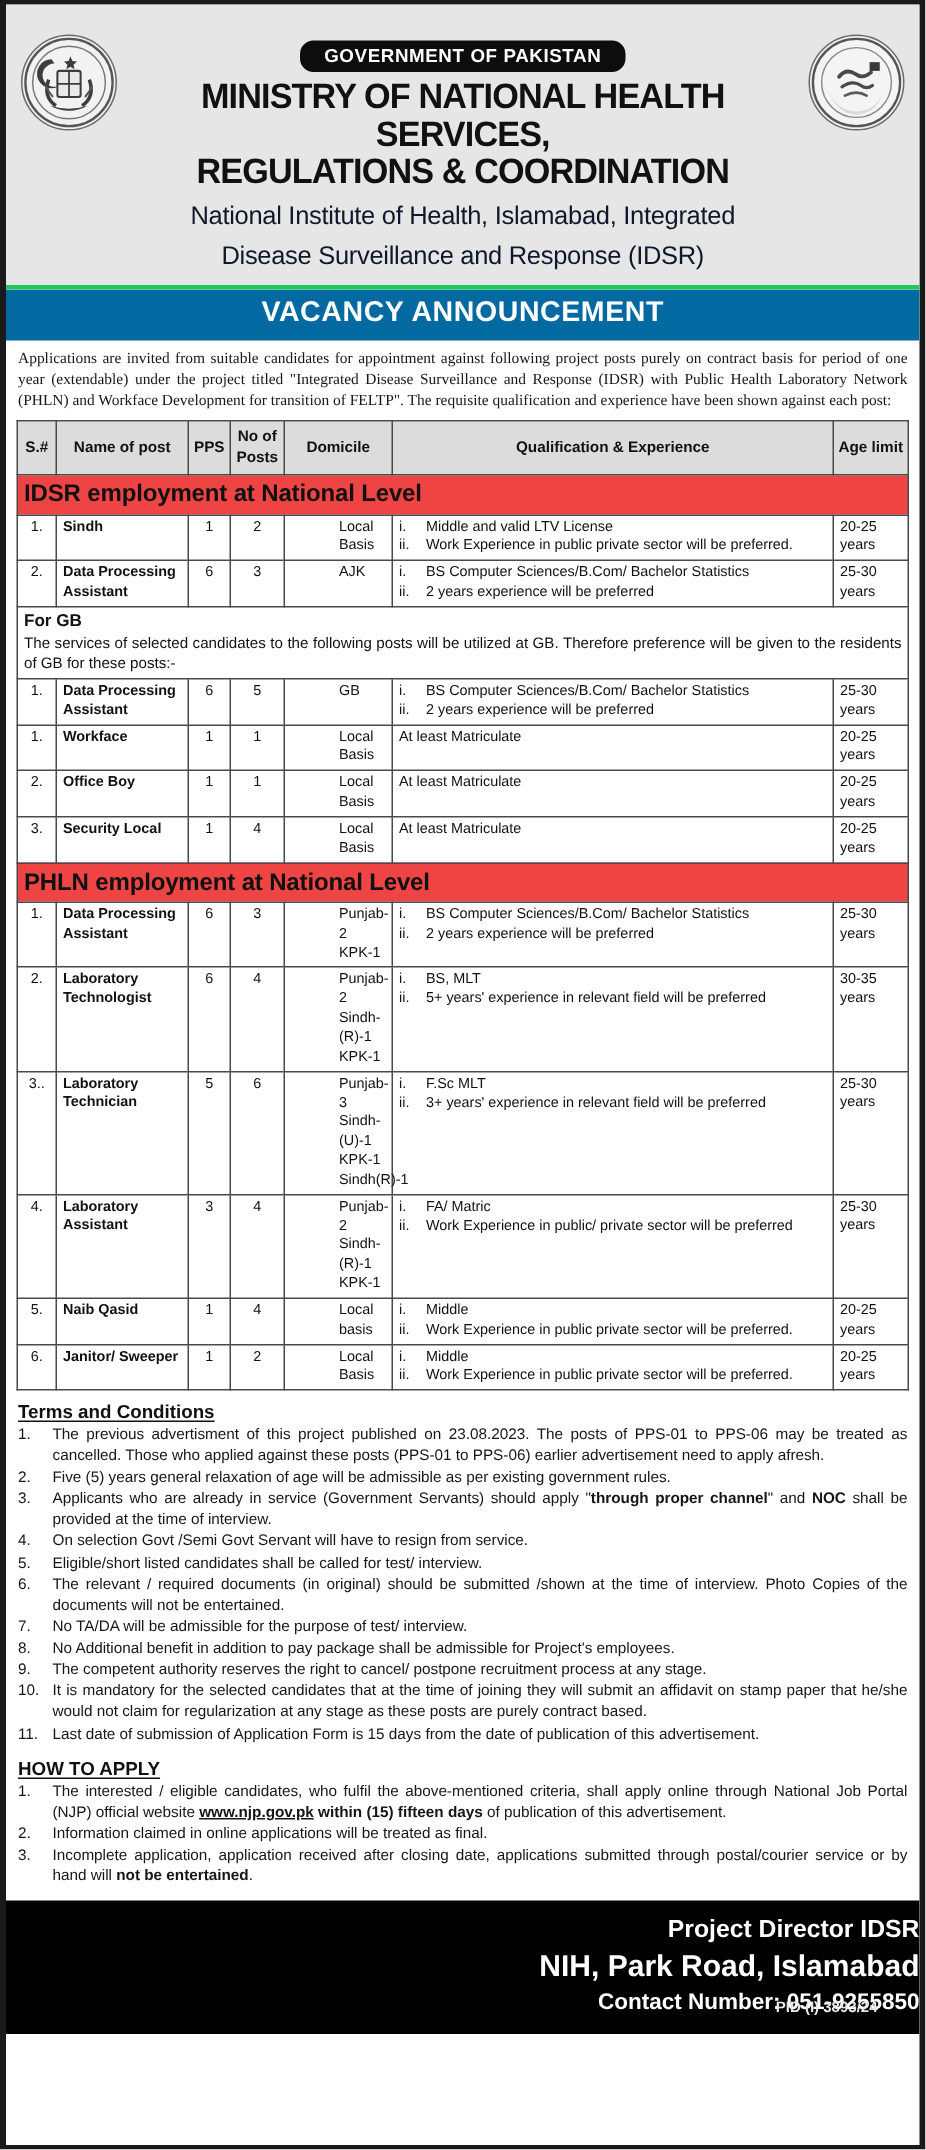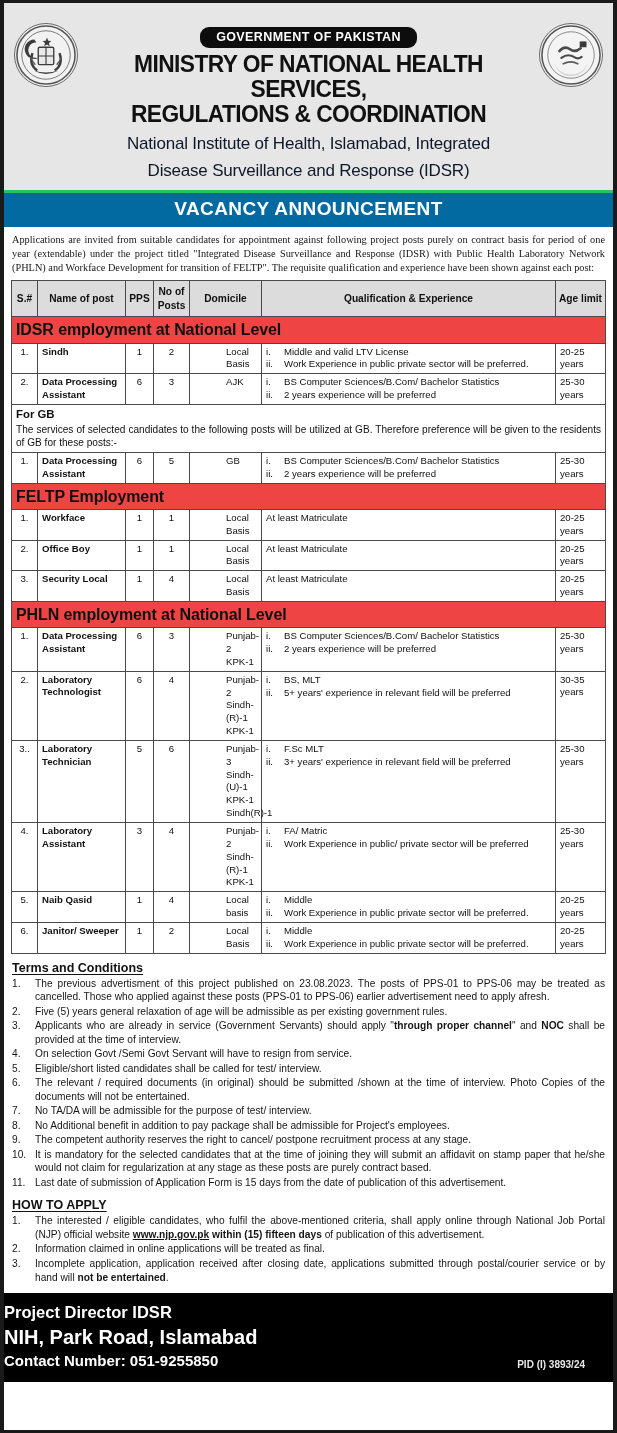--- a/index.html
+++ b/index.html
@@ -182,21 +182,21 @@
   ol.numlist > li .t { flex: 1; text-align: justify; }
   .b { font-weight: bold; }
   .u { text-decoration: underline; font-weight: bold; }
 
   .apply-wrap { padding: 6px 8px 8px 8px; }
 
   
   .footer {
     background: #000000;
     color: #ffffff;
-    text-align: left;
+    text-align: right;
     padding: 9px 0 11px 0;
     position: relative;
   }
   .footer .l1 { font-size: 16.5px; font-weight: bold; line-height: 1.32; }
   .footer .l2 { font-size: 20px; font-weight: bold; line-height: 1.36; }
   .footer .l3 { font-size: 15px; font-weight: bold; line-height: 1.36; }
   .footer .pid {
     position: absolute;
     right: 28px;
     bottom: 12px;
@@ -342,23 +342,20 @@
                 <span class="rn">ii.</span>
                 <span class="qt">2 years experience will be preferred</span>
               </li>
             </ol>
           </td>
           <td class="c-age">
             <div>25-30</div>
             <div>years</div>
           </td>
         </tr>
-        <tr class="section-row">
-          <td colspan="7">FELTP Employment</td>
-        </tr>
         <tr>
           <td class="c-sn">1.</td>
           <td class="c-name">Workface</td>
           <td class="c-pps">1</td>
           <td class="c-posts">1</td>
           <td class="c-dom">
             <div class="dom-lines">
               <div>Local Basis</div>
             </div>
           </td>

